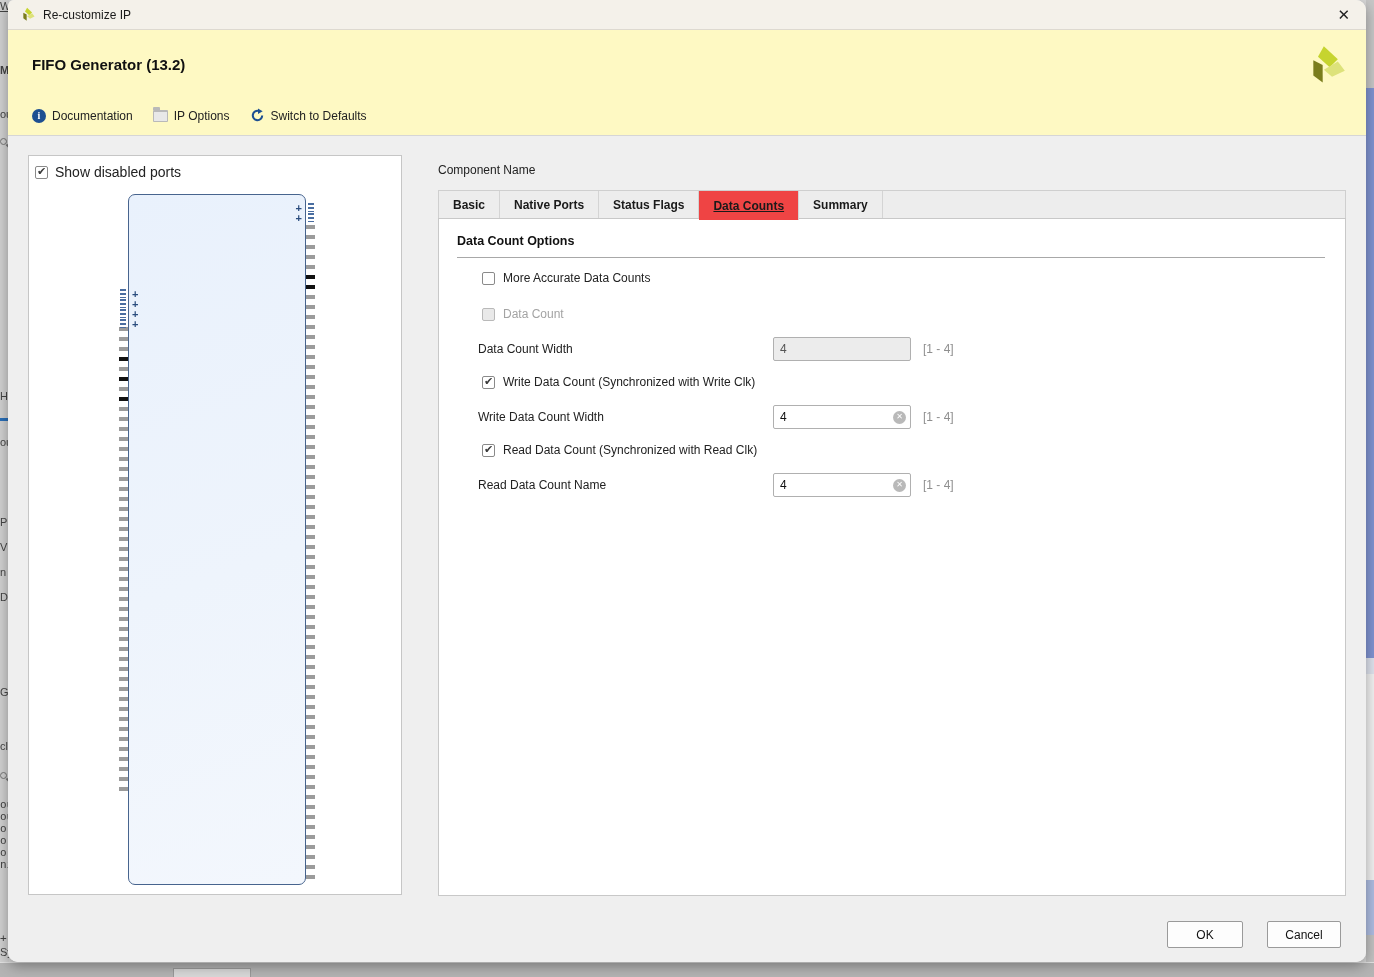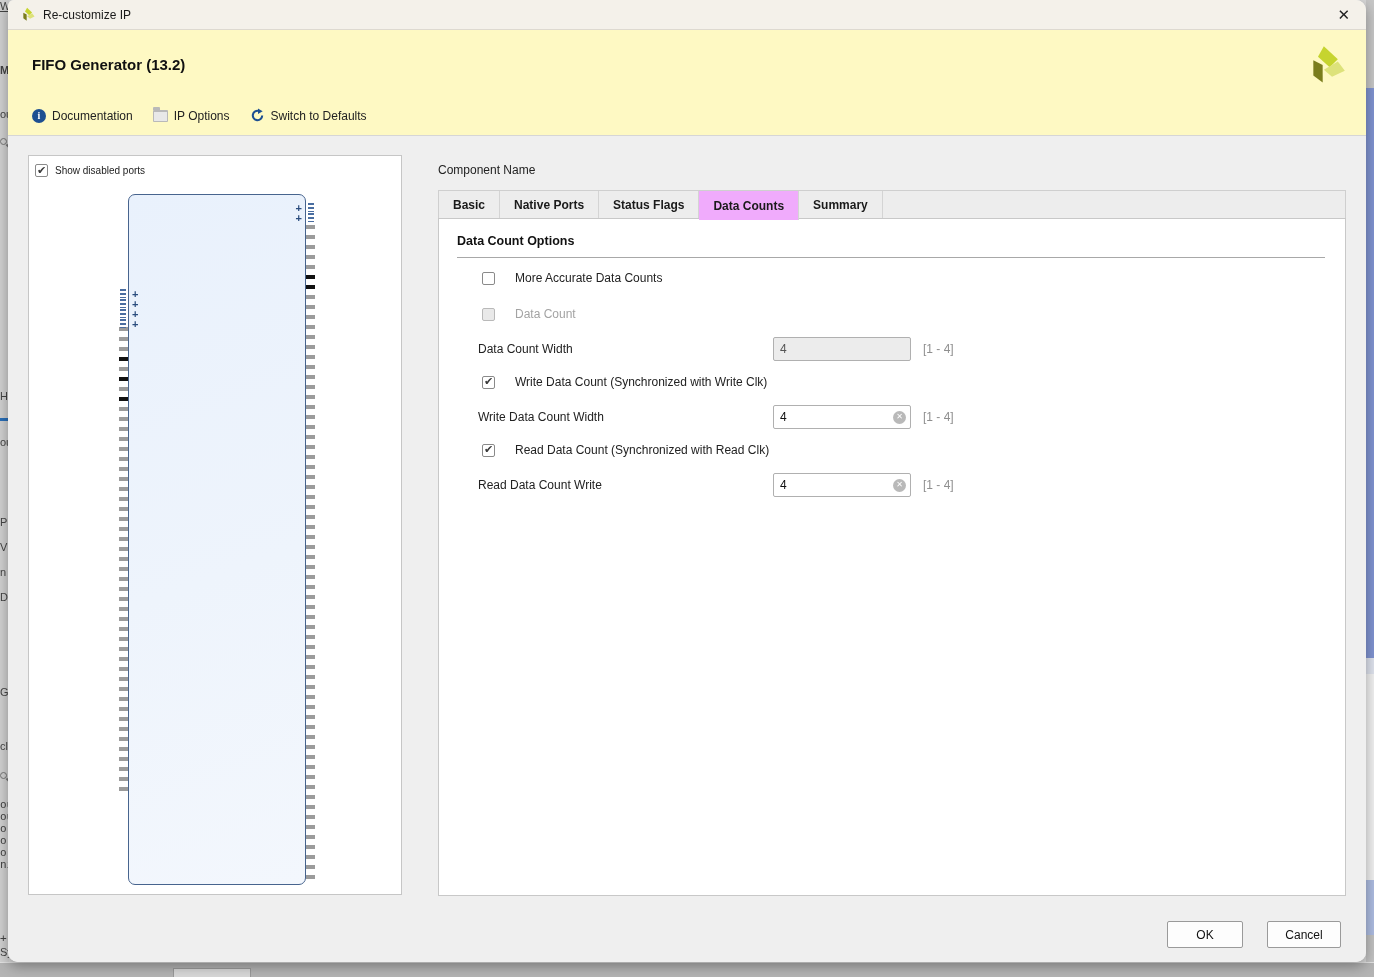--- a/index.html
+++ b/index.html
@@ -39,21 +39,21 @@
                display:flex; align-items:center; justify-content:center; font-family:"Liberation Serif", serif; }
   .icon-folder { width:15px; height:12px; background:#b9b9b9; border-radius:1px; position:relative; }
   .icon-folder::before { content:""; position:absolute; top:-3px; left:0; width:7px; height:3px; background:#b9b9b9; border-radius:1px 1px 0 0; }
   .icon-folder::after { content:""; position:absolute; top:2px; left:1px; right:1px; bottom:1px; background:#e8e8e8; }
 
   .main { position:absolute; left:0; top:136px; width:100%; bottom:0; background:#efefef; }
 
   
   .left-panel { position:absolute; left:20px; top:19px; width:374px; height:740px; background:#fff; border:1px solid #c6c6c6; }
   .sdp-row { position:absolute; left:6px; top:8px; display:flex; align-items:center; gap:7px; cursor:pointer; }
-  .sdp-row .lbl { font-size:10px; color:#222; }
+  .sdp-row .lbl { font-size:14px; color:#222; }
 
   .cb { width:13px; height:13px; border:1px solid #8a8a8a; border-radius:2px; background:#fff;
         display:inline-flex; align-items:center; justify-content:center; font-size:11px; color:#3a3a3a; flex:0 0 auto; }
   .cb.checked::before { content:"\2714"; margin-top:-1px; }
   .cb.disabled { background:#e9e9e9; border-color:#b9b9b9; }
 
   .ip-symbol { position:absolute; left:99px; top:38px; width:178px; height:691px;
                background:linear-gradient(160deg,#e9f1fc 0%, #eef4fc 55%, #f3f7fd 100%);
                border:1px solid #47648e; border-radius:7px; }
   .tick { position:absolute; width:9px; height:4px; background:#9b9b9b; }
@@ -71,27 +71,27 @@
   
   .comp-label { position:absolute; left:430px; top:21px; font-size:12px; color:#222; line-height:26px; }
   .comp-field { position:absolute; left:535px; top:20px; width:802px; height:26px; background:#fff;
                 border:2px solid #3565c0; border-radius:2px; display:flex; align-items:center; padding-left:5px; }
   .comp-field .val { font-size:12px; color:#111; background:#bdd7f2; padding:1px 1px; }
 
   .tabs { position:absolute; left:430px; top:54px; width:908px; height:29px; background:#ededed;
           border:1px solid #cfcfcf; border-bottom:none; display:flex; align-items:stretch; }
   .tab { padding:0 14px; font-size:12px; font-weight:bold; color:#1a1a1a; display:flex; align-items:center;
          border-right:1px solid #d4d4d4; cursor:pointer; position:relative; }
-  .tab.active { background:#f0abfc; margin-bottom:-1px; z-index:2; }
+  .tab.active { background:#ef4444; margin-bottom:-1px; z-index:2;text-decoration:underline; }
 
   .tab-panel { position:absolute; left:430px; top:82px; width:908px; height:678px; background:#fff; border:1px solid #c8c8c8; }
   .section-title { position:absolute; left:18px; top:15px; font-size:12.5px; font-weight:bold; color:#111; }
   .section-rule { position:absolute; left:18px; right:20px; top:38px; border-top:1px solid #a8a8a8; }
 
-  .cb-row { position:absolute; left:43px; display:flex; align-items:center; gap:20px; cursor:pointer; }
+  .cb-row { position:absolute; left:43px; display:flex; align-items:center; gap:8px; cursor:pointer; }
   .cb-row .lbl { font-size:12px; color:#222; }
   .cb-row.disabled .lbl { color:#a3a3a3; }
 
   .field-row { position:absolute; left:39px; height:24px; }
   .field-row .flabel { position:absolute; left:0; top:0; font-size:12px; color:#222; line-height:24px; white-space:nowrap; }
   .field-row .fwrap { position:absolute; left:295px; top:0; width:138px; height:24px; }
   .field-row input { width:100%; height:100%; border:1px solid #b0b0b0; border-radius:2px; font-size:12px;
                      font-family:"Liberation Sans", sans-serif; padding:0 20px 0 6px; color:#111; background:#fff; }
   .field-row input:disabled { background:#ececec; color:#555; padding-right:6px; }
   .clear-btn { position:absolute; right:5px; top:5.5px; width:13px; height:13px; border-radius:50%; background:#b9b9b9;
@@ -362,21 +362,21 @@
         </span>
         <span class="range-hint">[1 - 4]</span>
       </div>
 
       <div class="cb-row" style="top:224px">
         <span class="cb checked"></span>
         <span class="lbl">Read Data Count (Synchronized with Read Clk)</span>
       </div>
 
       <div class="field-row" style="top:254px">
-        <span class="flabel">Read Data Count Write</span>
+        <span class="flabel">Read Data Count Name</span>
         <span class="fwrap">
           <input value="4" style="">
           <span class="clear-btn">✕</span>
         </span>
         <span class="range-hint">[1 - 4]</span>
       </div>
     </div>
   </div>
 
   <button class="btn btn-ok">OK</button>

